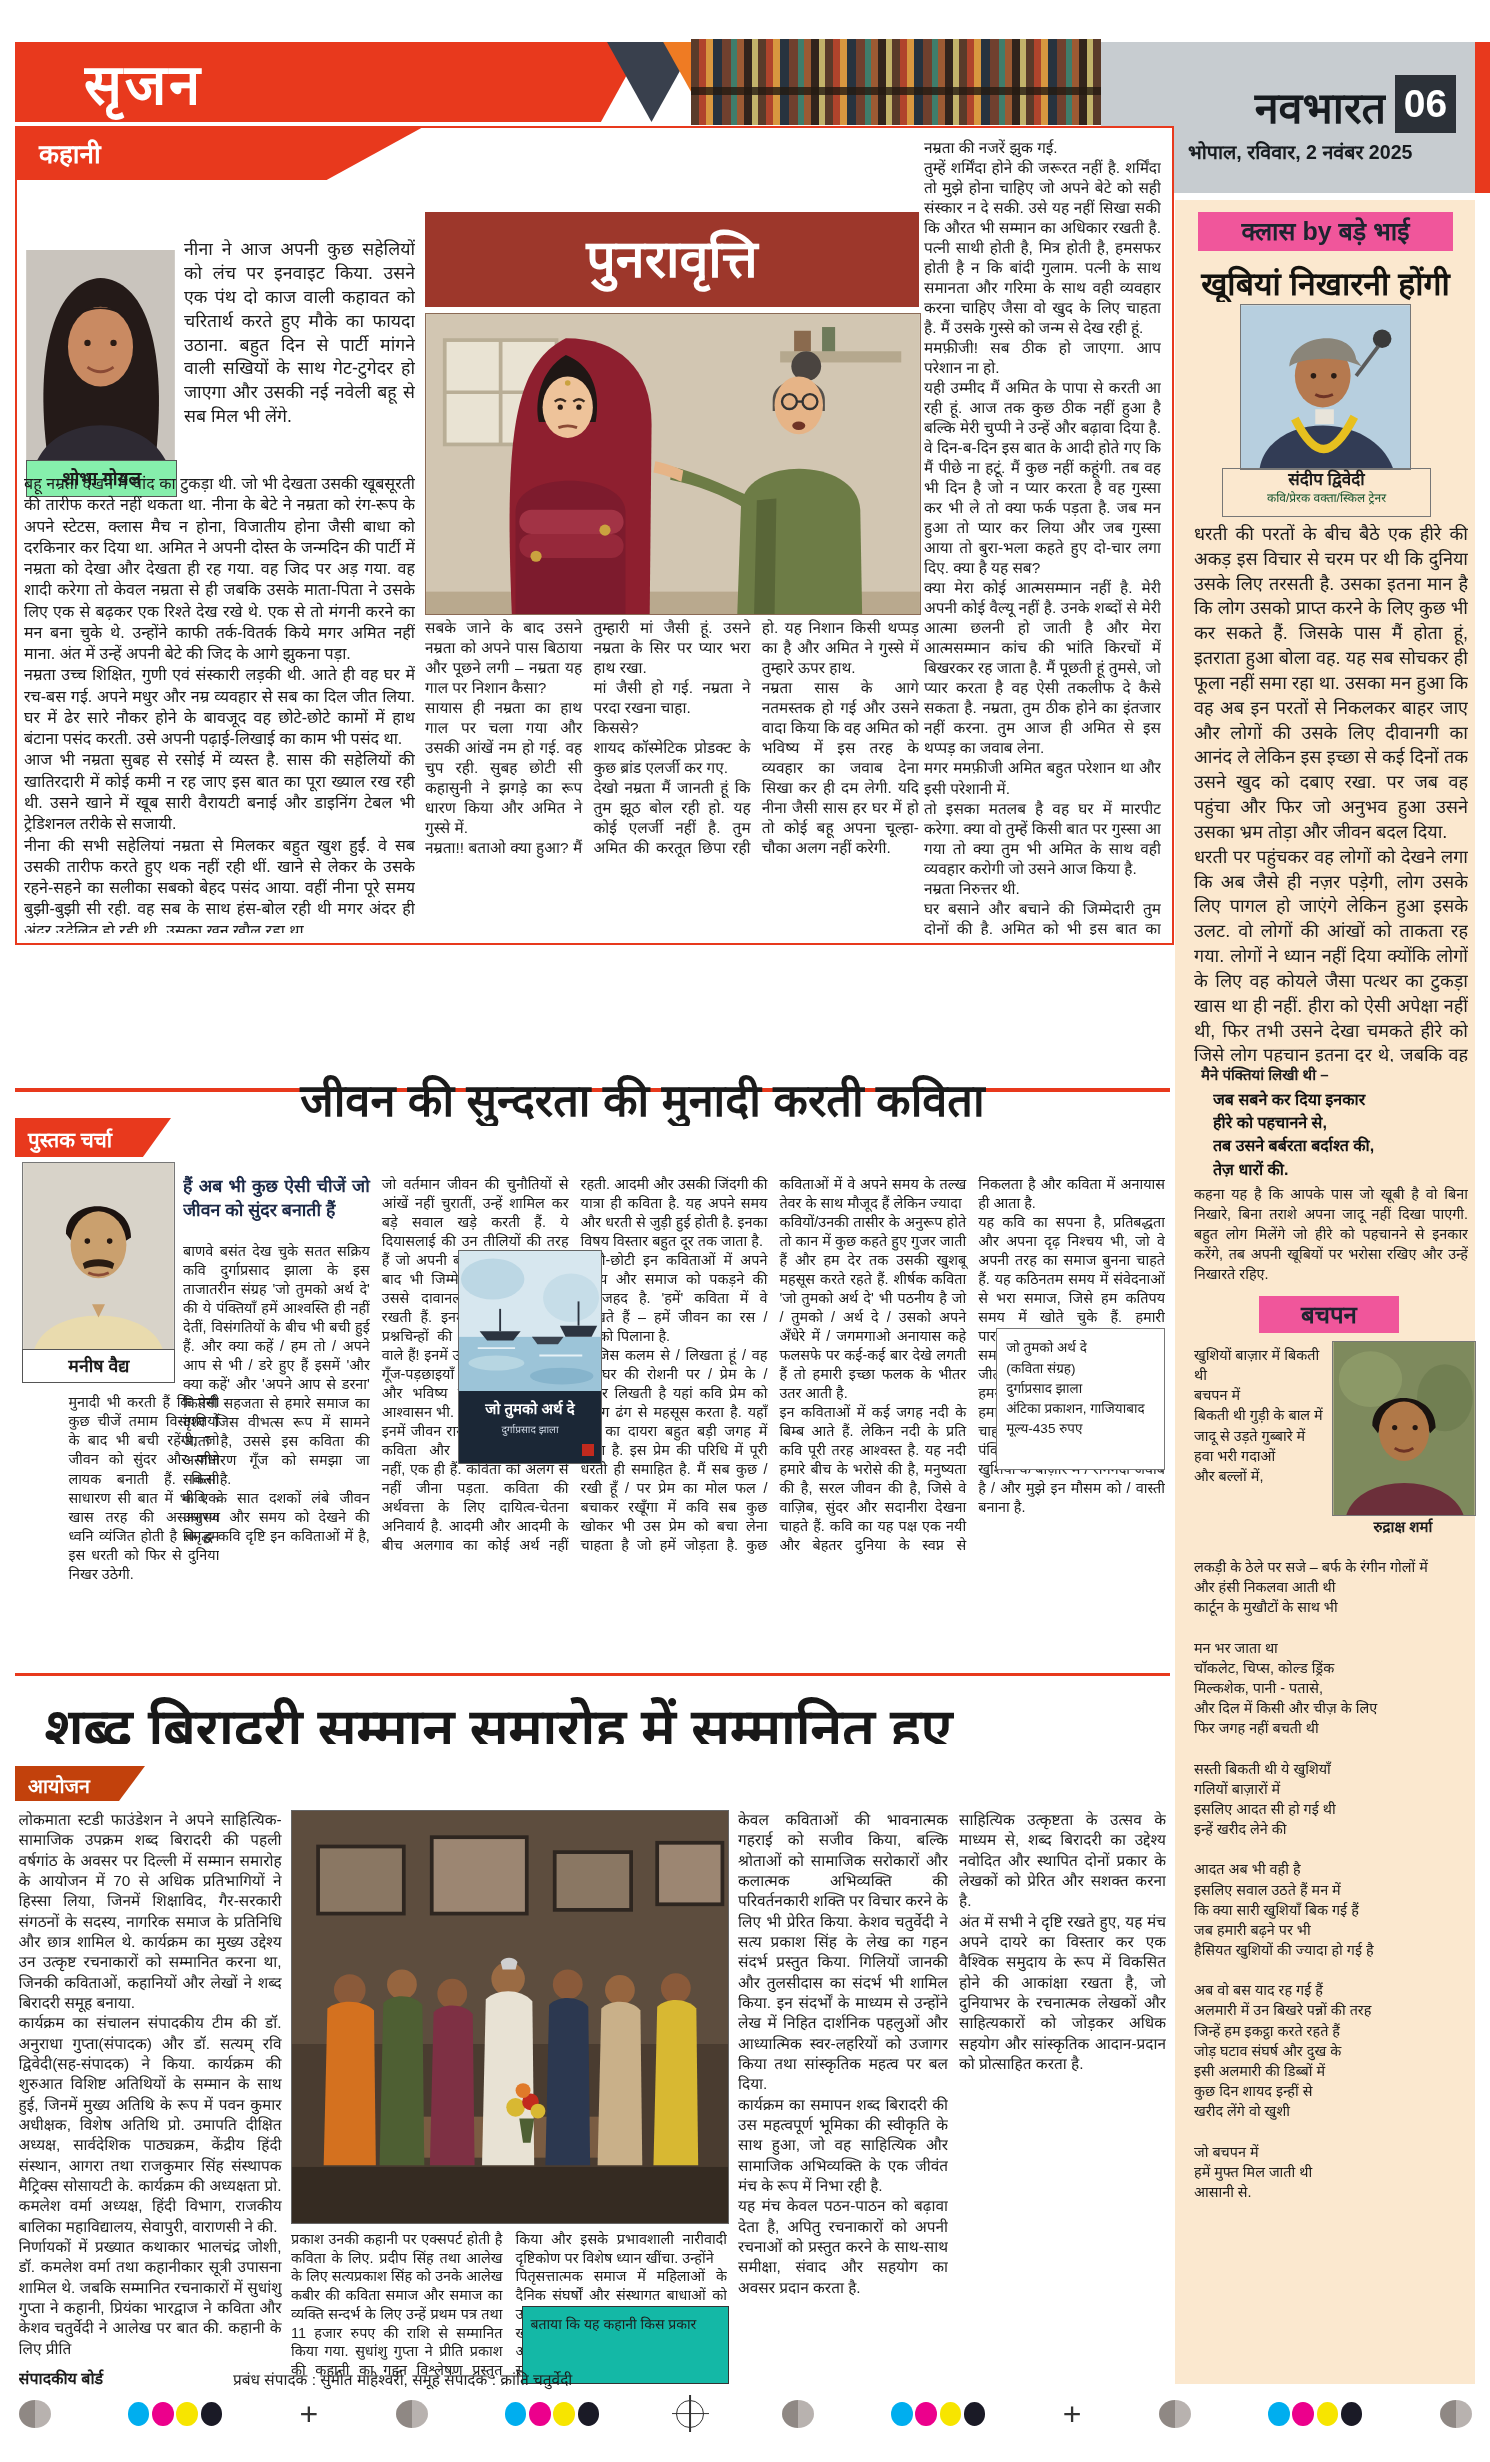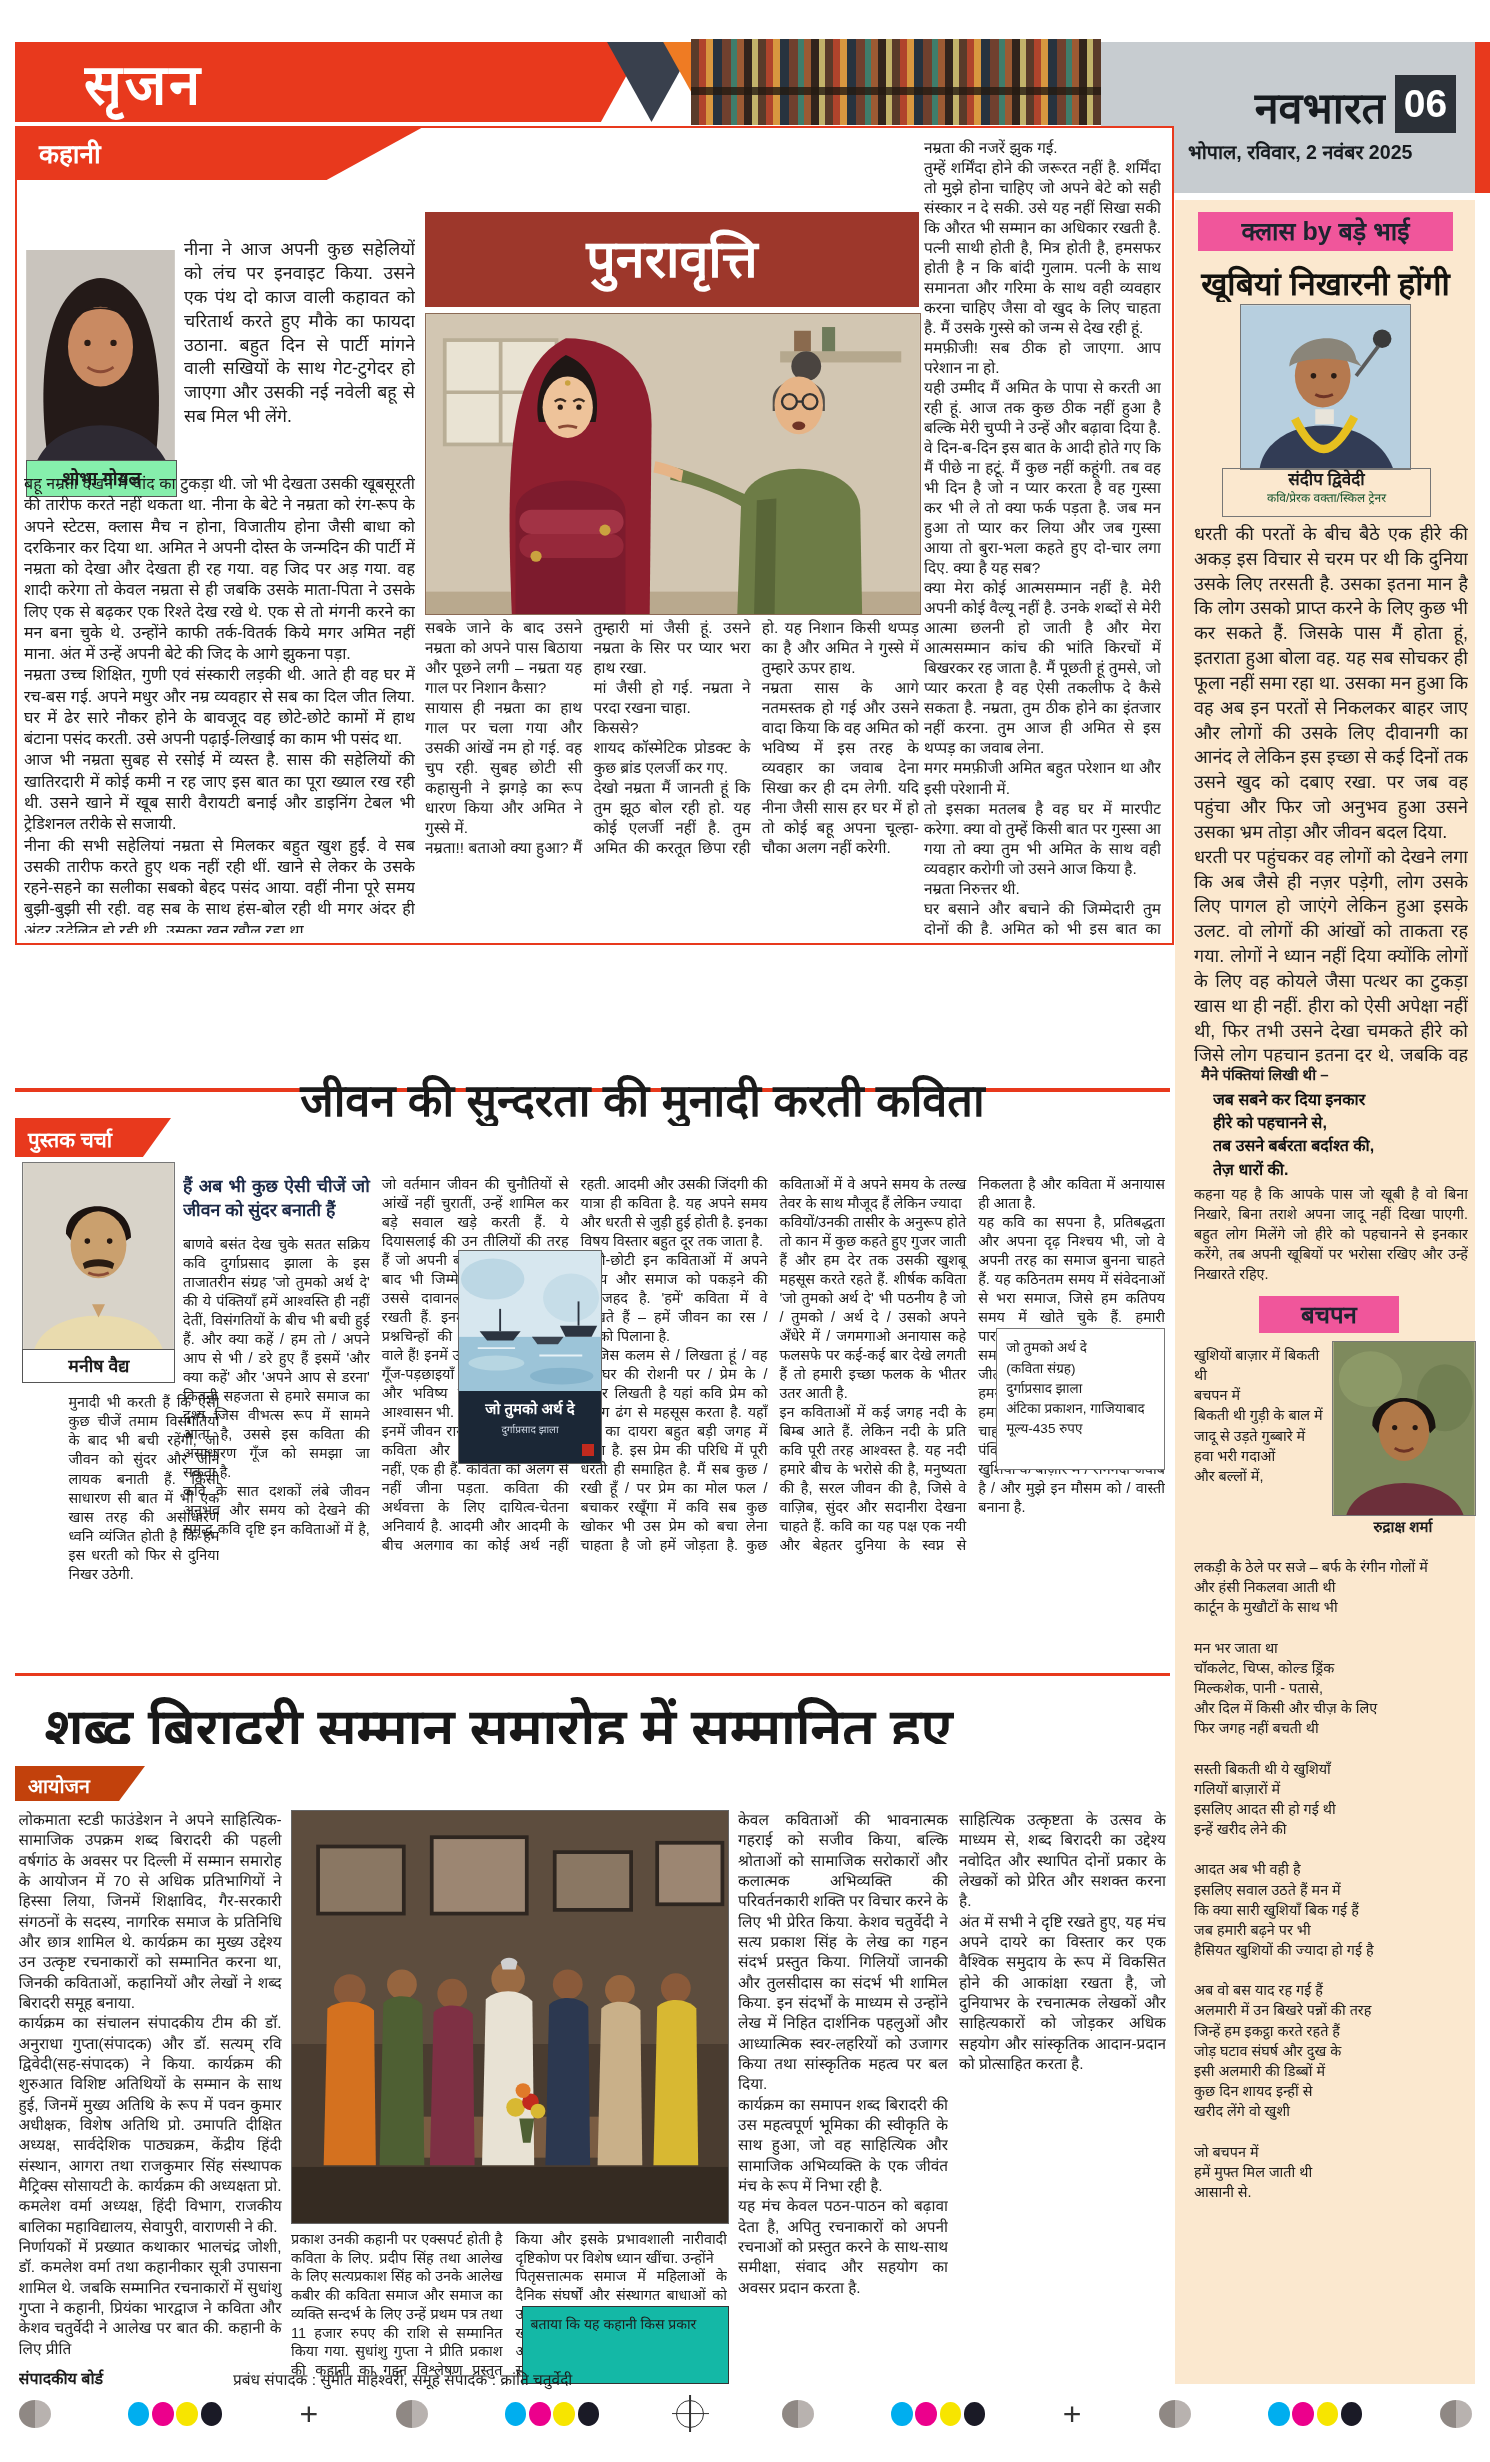--- a/index.html
+++ b/index.html
@@ -71,21 +71,21 @@
     clip-path:polygon(0 0,100% 0,82% 100%,0 100%);}
   .review-label span{display:block;margin:6.5px 0 0 13px;color:#fff;font-size:20.5px;font-weight:800;}
   .review-headline{left:177px;top:1068px;width:931px;height:58px;text-align:center;font-size:45px;
     font-weight:800;color:#1b1b1b;}
   .rev-photo{left:22.4px;top:1162px;width:151px;height:186px;border:0.9px solid #777;}
   .rev-cap{left:22.4px;top:1349px;width:151px;height:32px;border:0.9px solid #555;text-align:center;
     font-size:17.7px;font-weight:700;line-height:32px;background:#fff;}
   .rev-left-cont{left:22.4px;top:1393px;width:151px;height:272px;font-size:14.4px;line-height:1.33;margin-left:46px;}
   .review-flow{left:183px;top:1175px;width:982px;height:492px;column-count:5;column-gap:12px;
     font-size:14.4px;line-height:1.32;text-align:justify;}
-  .rev-lead{display:block;font-size:17.7px;font-weight:800;color:#1d2a47;margin-bottom:12px;line-height:1.35;}
+  .rev-lead{display:block;font-size:17.7px;font-weight:800;color:#1d2a47;margin-bottom:19px;line-height:1.35;}
   .book-cover{left:458px;top:1250px;width:142px;height:212px;border:0.9px solid #666;background:#fff;}
   .cover-band{position:absolute;left:0;top:140px;width:142px;height:73px;background:#1b2736;}
   .cover-title{position:absolute;left:0;top:147px;width:142px;text-align:center;color:#fff;
     font-size:15px;font-weight:800;}
   .cover-author{position:absolute;left:0;top:171px;width:142px;text-align:center;color:#cfd8e4;font-size:10.2px;}
   .cover-sq{position:absolute;right:7.5px;bottom:7.5px;width:11.2px;height:11.2px;background:#c22a1e;}
   .book-info{left:996px;top:1328px;width:169px;height:142px;border:1.9px solid #777;background:#fff;
     padding:9.3px;font-size:13.5px;line-height:1.5;box-sizing:border-box;}
   
   .rule2{left:15px;top:1673px;width:1155px;height:2.8px;}

